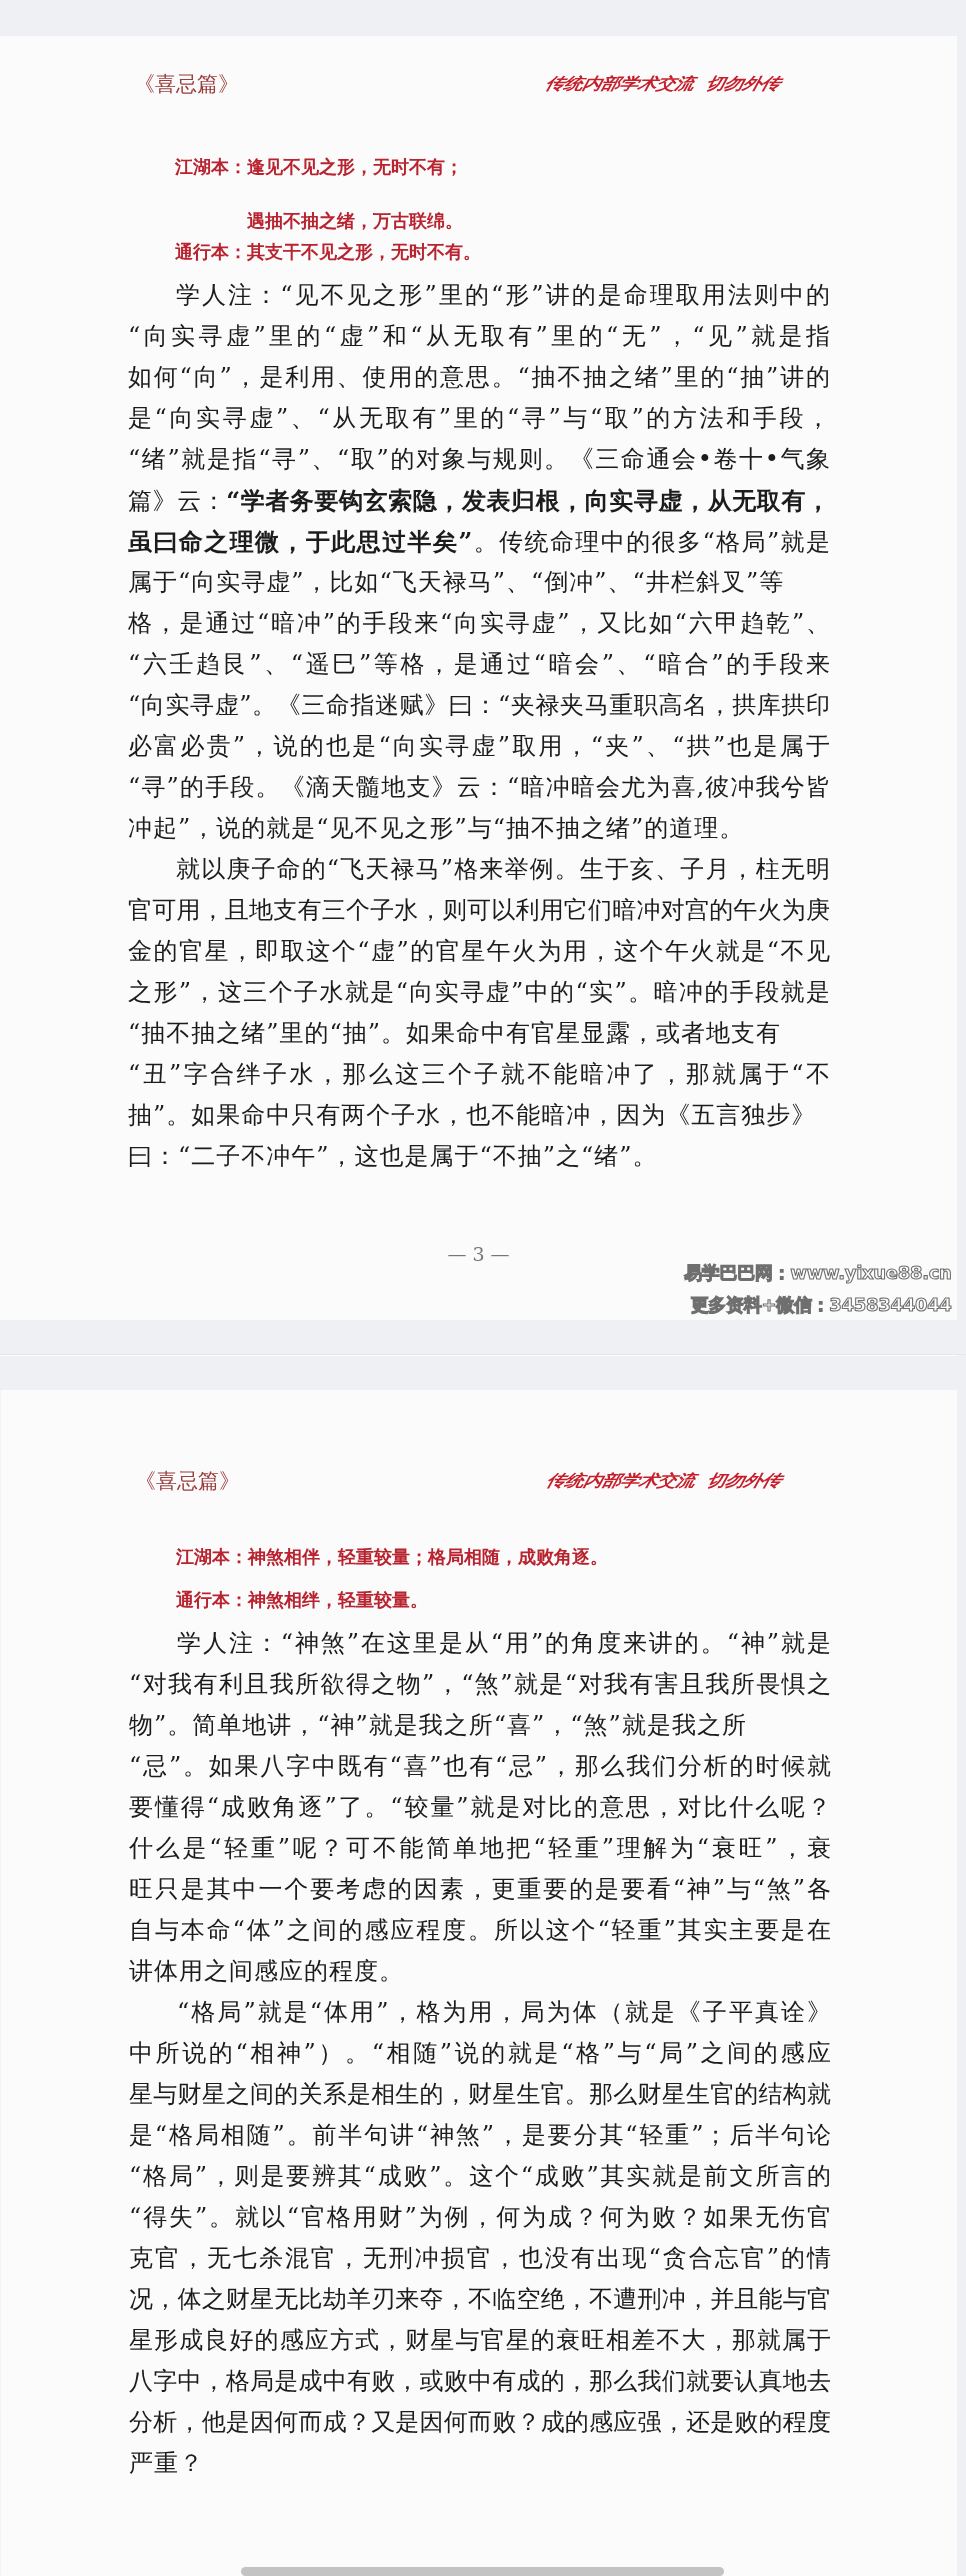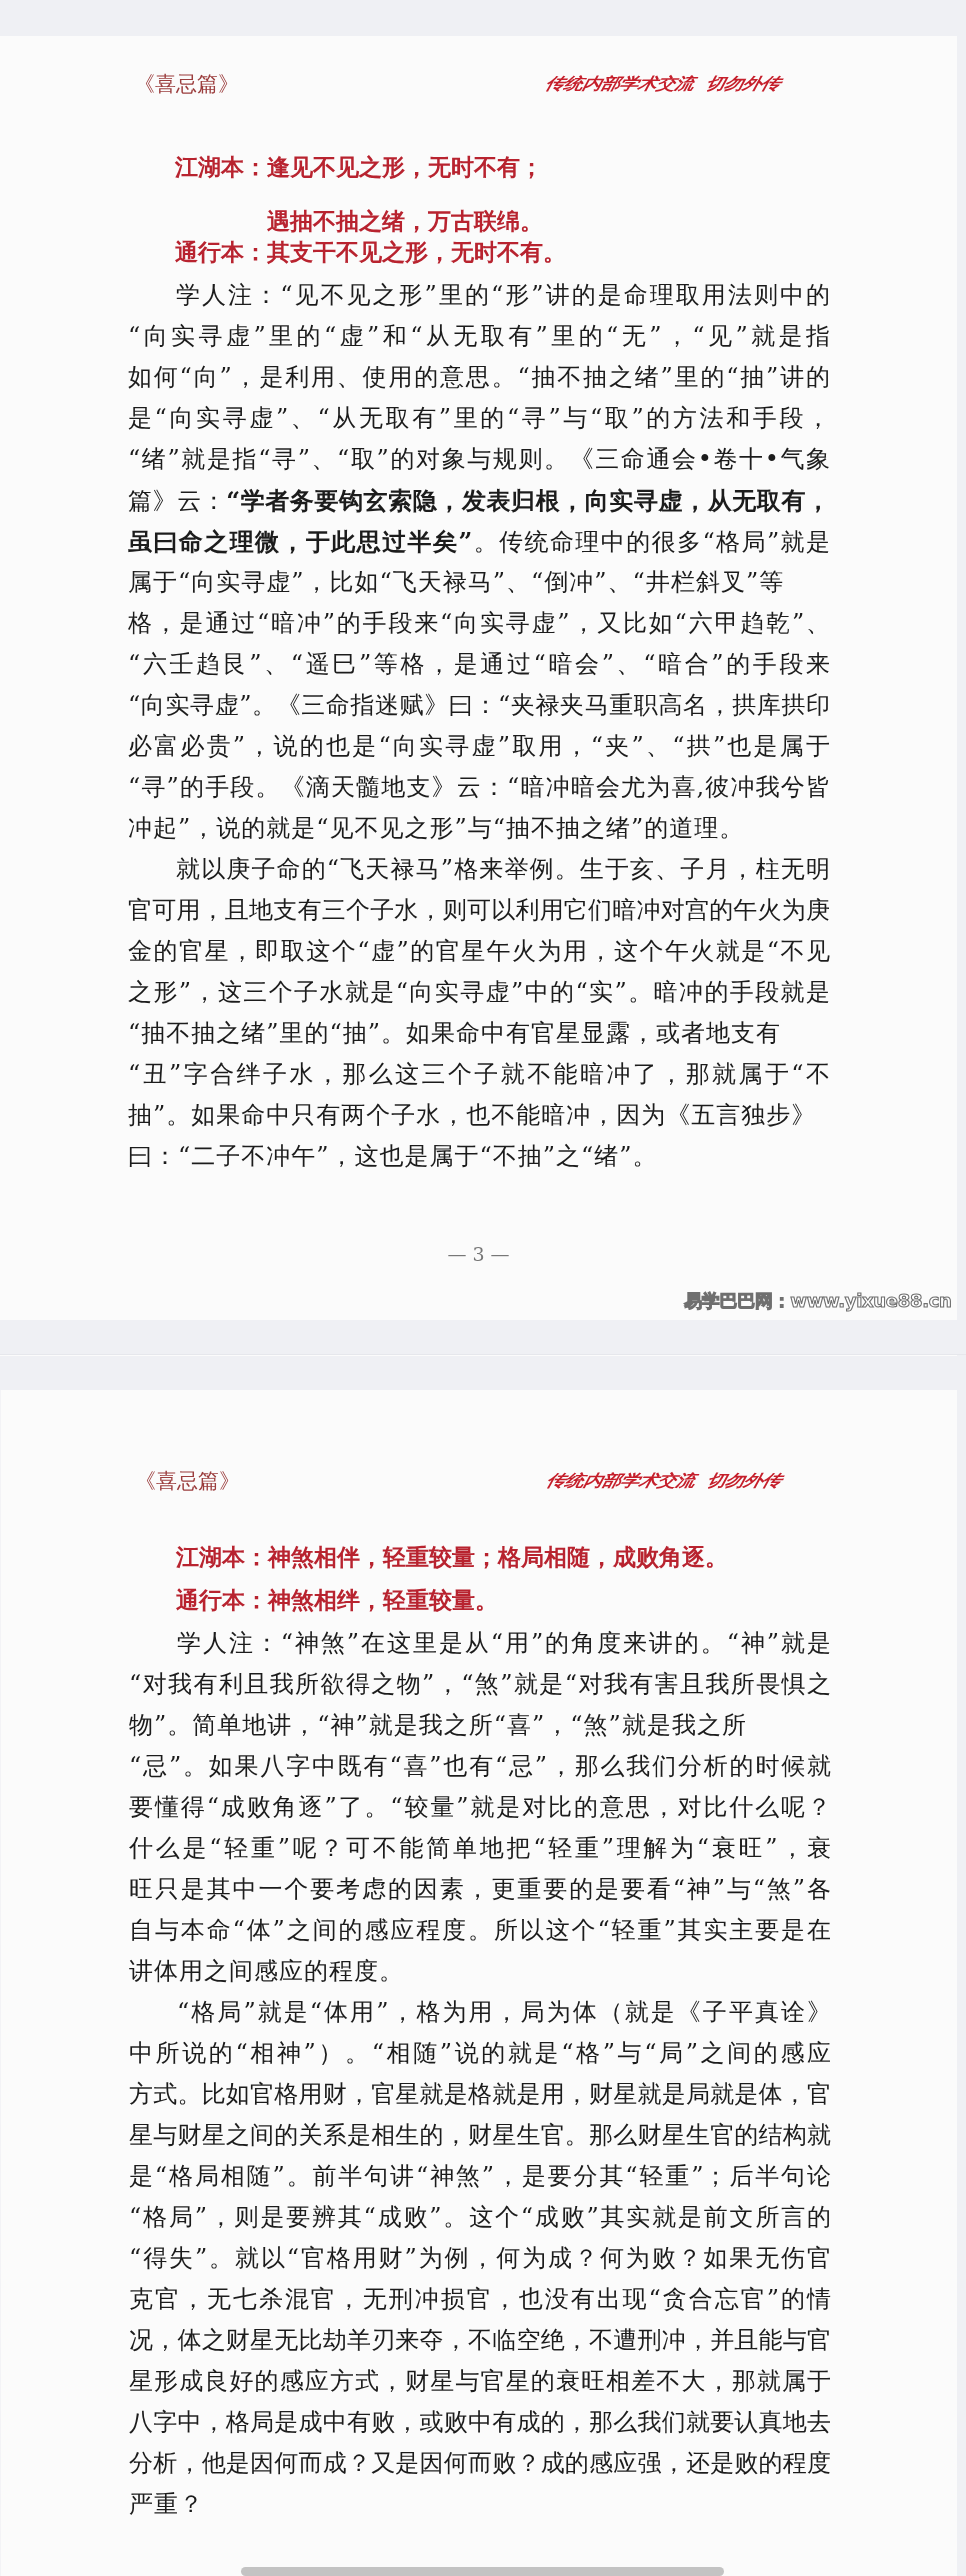--- a/index.html
+++ b/index.html
@@ -65,25 +65,26 @@
       white-space: pre;
       letter-spacing: -0.5px;
       transform: skewX(-14deg) scaleY(0.85);
       transform-origin: left center;
     }
     .verse {
       position: absolute;
       left: 175px;
       height: 42px;
       line-height: 42px;
-      font-size: 23px;
+      font-size: 18px;
       font-weight: bold;
       color: var(--accent-red);
       white-space: nowrap;
       letter-spacing: 0;
+      font-family: Liberation Serif, serif;
     }
     .verse.cont { padding-left: 4em; }
     .body-block {
       position: absolute;
       left: 128px;
       width: 702px;
     }
     .ln {
       height: 41px;
       line-height: 41px;
@@ -109,21 +110,20 @@
       top: 1257px;
       text-align: right;
       font-family: "DejaVu Sans", sans-serif;
       font-weight: bold;
       font-size: 18px;
       line-height: 32px;
       color: #ffffff;
       -webkit-text-stroke: 1.1px var(--wm-stroke);
       letter-spacing: -0.3px;
       white-space: nowrap;
-      margin-top: 28px;
     }
     .hscroll-thumb {
       position: absolute;
       left: 241px;
       top: 2567px;
       width: 483px;
       height: 8.6px;
       border-radius: 4.8px;
       background: var(--thumb);
     }
@@ -196,21 +196,20 @@
     <div class="ln j">“对我有利且我所欲得之物”，“煞”就是“对我有害且我所畏惧之</div>
     <div class="ln l">物”。简单地讲，“神”就是我之所“喜”，“煞”就是我之所</div>
     <div class="ln j">“忌”。如果八字中既有“喜”也有“忌”，那么我们分析的时候就</div>
     <div class="ln j">要懂得“成败角逐”了。“较量”就是对比的意思，对比什么呢？</div>
     <div class="ln j">什么是“轻重”呢？可不能简单地把“轻重”理解为“衰旺”，衰</div>
     <div class="ln j">旺只是其中一个要考虑的因素，更重要的是要看“神”与“煞”各</div>
     <div class="ln j">自与本命“体”之间的感应程度。所以这个“轻重”其实主要是在</div>
     <div class="ln l">讲体用之间感应的程度。</div>
     <div class="ln j ind">“格局”就是“体用”，格为用，局为体（就是《子平真诠》</div>
     <div class="ln j">中所说的“相神”）。“相随”说的就是“格”与“局”之间的感应</div>
-    <div class="ln j">方式。比如官格用财，官星就是格就是用，财星就是局就是体，官</div>
     <div class="ln j">星与财星之间的关系是相生的，财星生官。那么财星生官的结构就</div>
     <div class="ln j">是“格局相随”。前半句讲“神煞”，是要分其“轻重”；后半句论</div>
     <div class="ln j">“格局”，则是要辨其“成败”。这个“成败”其实就是前文所言的</div>
     <div class="ln j">“得失”。就以“官格用财”为例，何为成？何为败？如果无伤官</div>
     <div class="ln j">克官，无七杀混官，无刑冲损官，也没有出现“贪合忘官”的情</div>
     <div class="ln j">况，体之财星无比劫羊刃来夺，不临空绝，不遭刑冲，并且能与官</div>
     <div class="ln j">星形成良好的感应方式，财星与官星的衰旺相差不大，那就属于</div>
     <div class="ln j">八字中，格局是成中有败，或败中有成的，那么我们就要认真地去</div>
     <div class="ln j">分析，他是因何而成？又是因何而败？成的感应强，还是败的程度</div>
     <div class="ln l">严重？</div>

